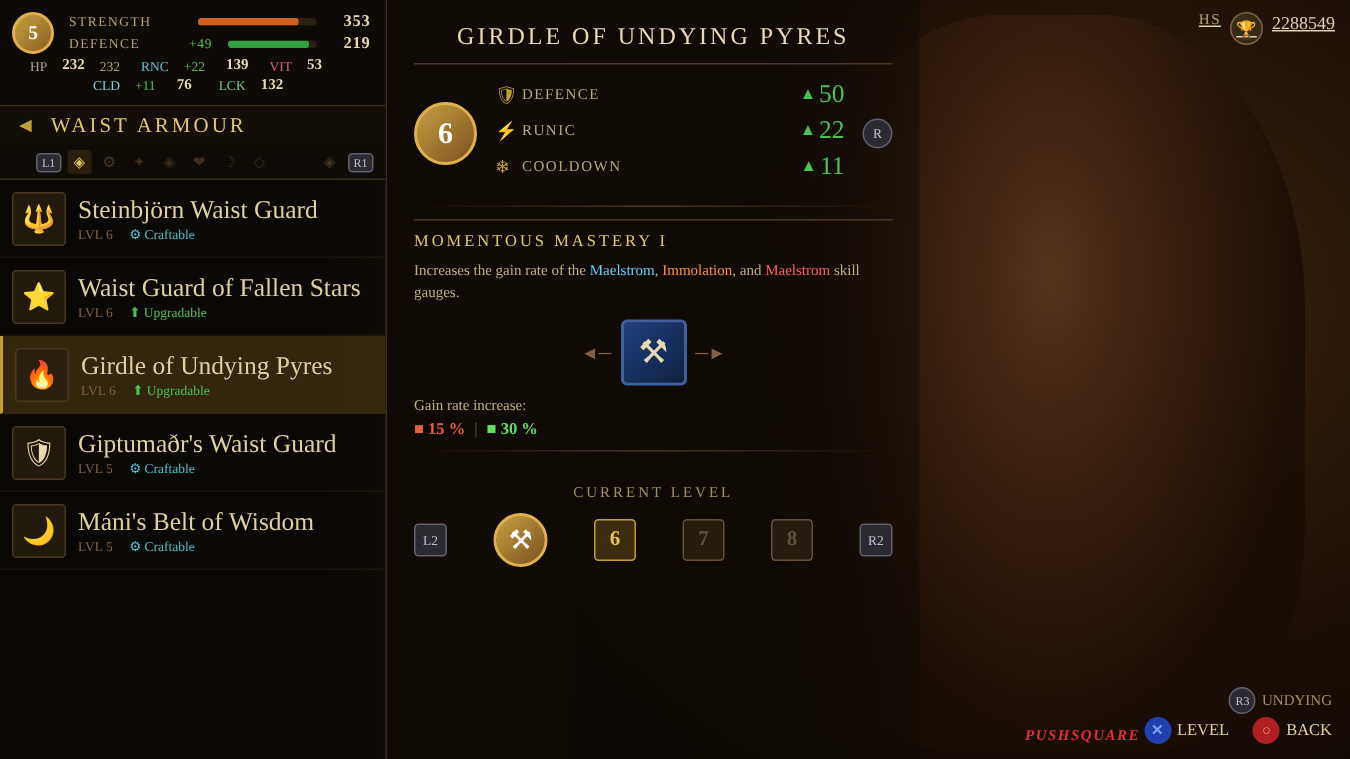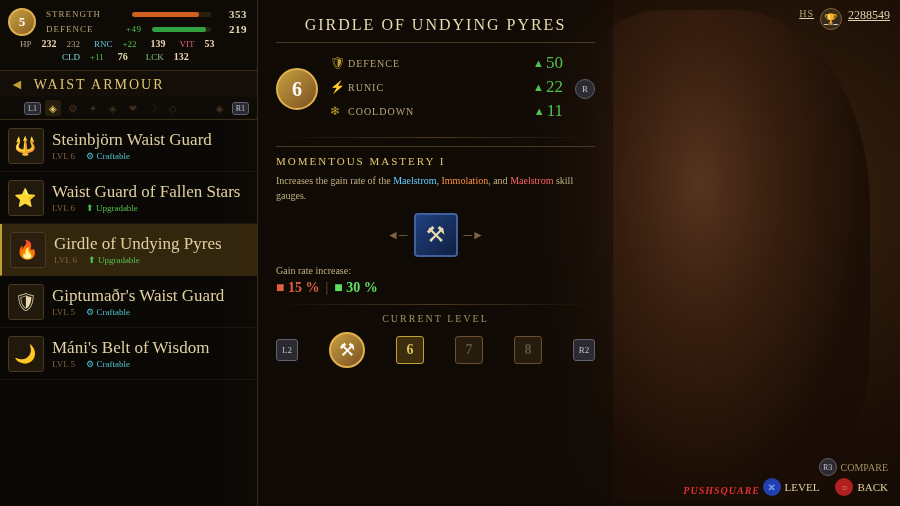--- a/index.html
+++ b/index.html
@@ -330,33 +330,33 @@
       border: 2px solid #4060a0;
       border-radius: 4px;
       display: flex;
       align-items: center;
       justify-content: center;
       font-size: 22px;
     }
 
     .gain-section { margin-top: 6px; }
     .gain-label { font-size: 10px; color: #c0b080; margin-bottom: 4px; }
-    .gain-values { display: flex; align-items: center; gap: 6px; font-size: 14px; }
+    .gain-values { display: flex; align-items: center; gap: 6px; font-size: 11px; }
     .gain-red { color: #e06040; font-weight: bold; }
     .gain-sep { color: #606040; }
     .gain-green { color: #60e060; font-weight: bold; }
 
     .divider-line {
       width: 100%;
       height: 1px;
       background: linear-gradient(to right, transparent, #4a3820, transparent);
       margin: 8px 0;
     }
 
-    .current-level-section { margin-top: 8px; }
+    .current-level-section { margin-top: 22px; }
     .current-level-title {
       text-align: center;
       font-size: 10px;
       letter-spacing: 2px;
       text-transform: uppercase;
       color: #a09060;
       margin-bottom: 8px;
     }
 
     .level-selector {
@@ -708,21 +708,21 @@
       <div class="level-num level-num-inactive">7</div>
       <div class="level-num level-num-inactive">8</div>
       <div class="r2-badge">R2</div>
     </div>
   </div>
 
 </div>
 
 <div class="compare-btn">
   <div class="btn-r3">R3</div>
-  <span>COMPARE</span>
+  <span>UNDYING</span>
 </div>
 
 <div class="bottom-buttons">
   <div class="btn-action">
     <div class="btn-x">✕</div>
     <span>LEVEL</span>
   </div>
   <div class="btn-action">
     <div class="btn-o">○</div>
     <span>BACK</span>

